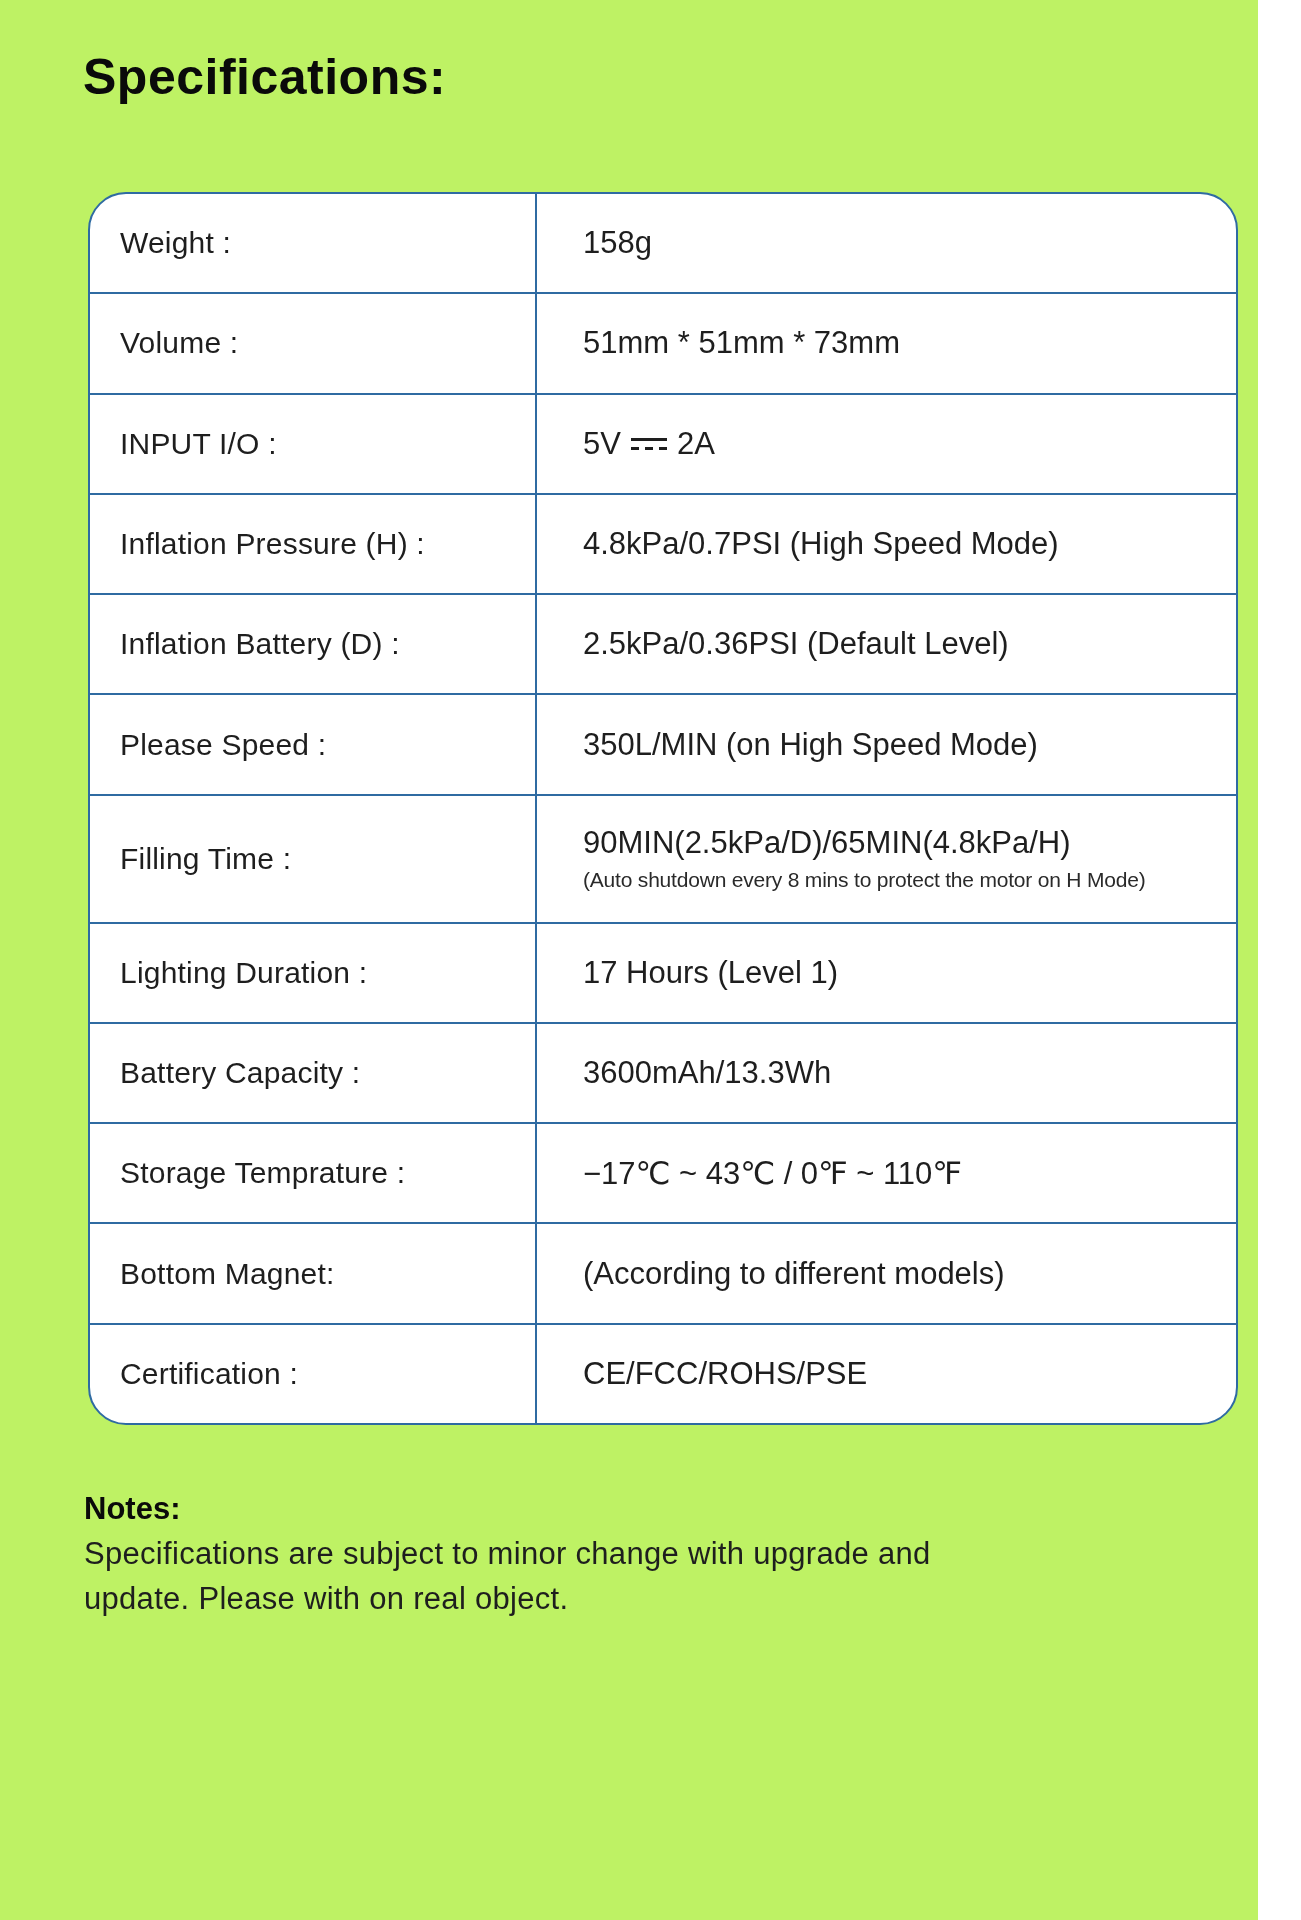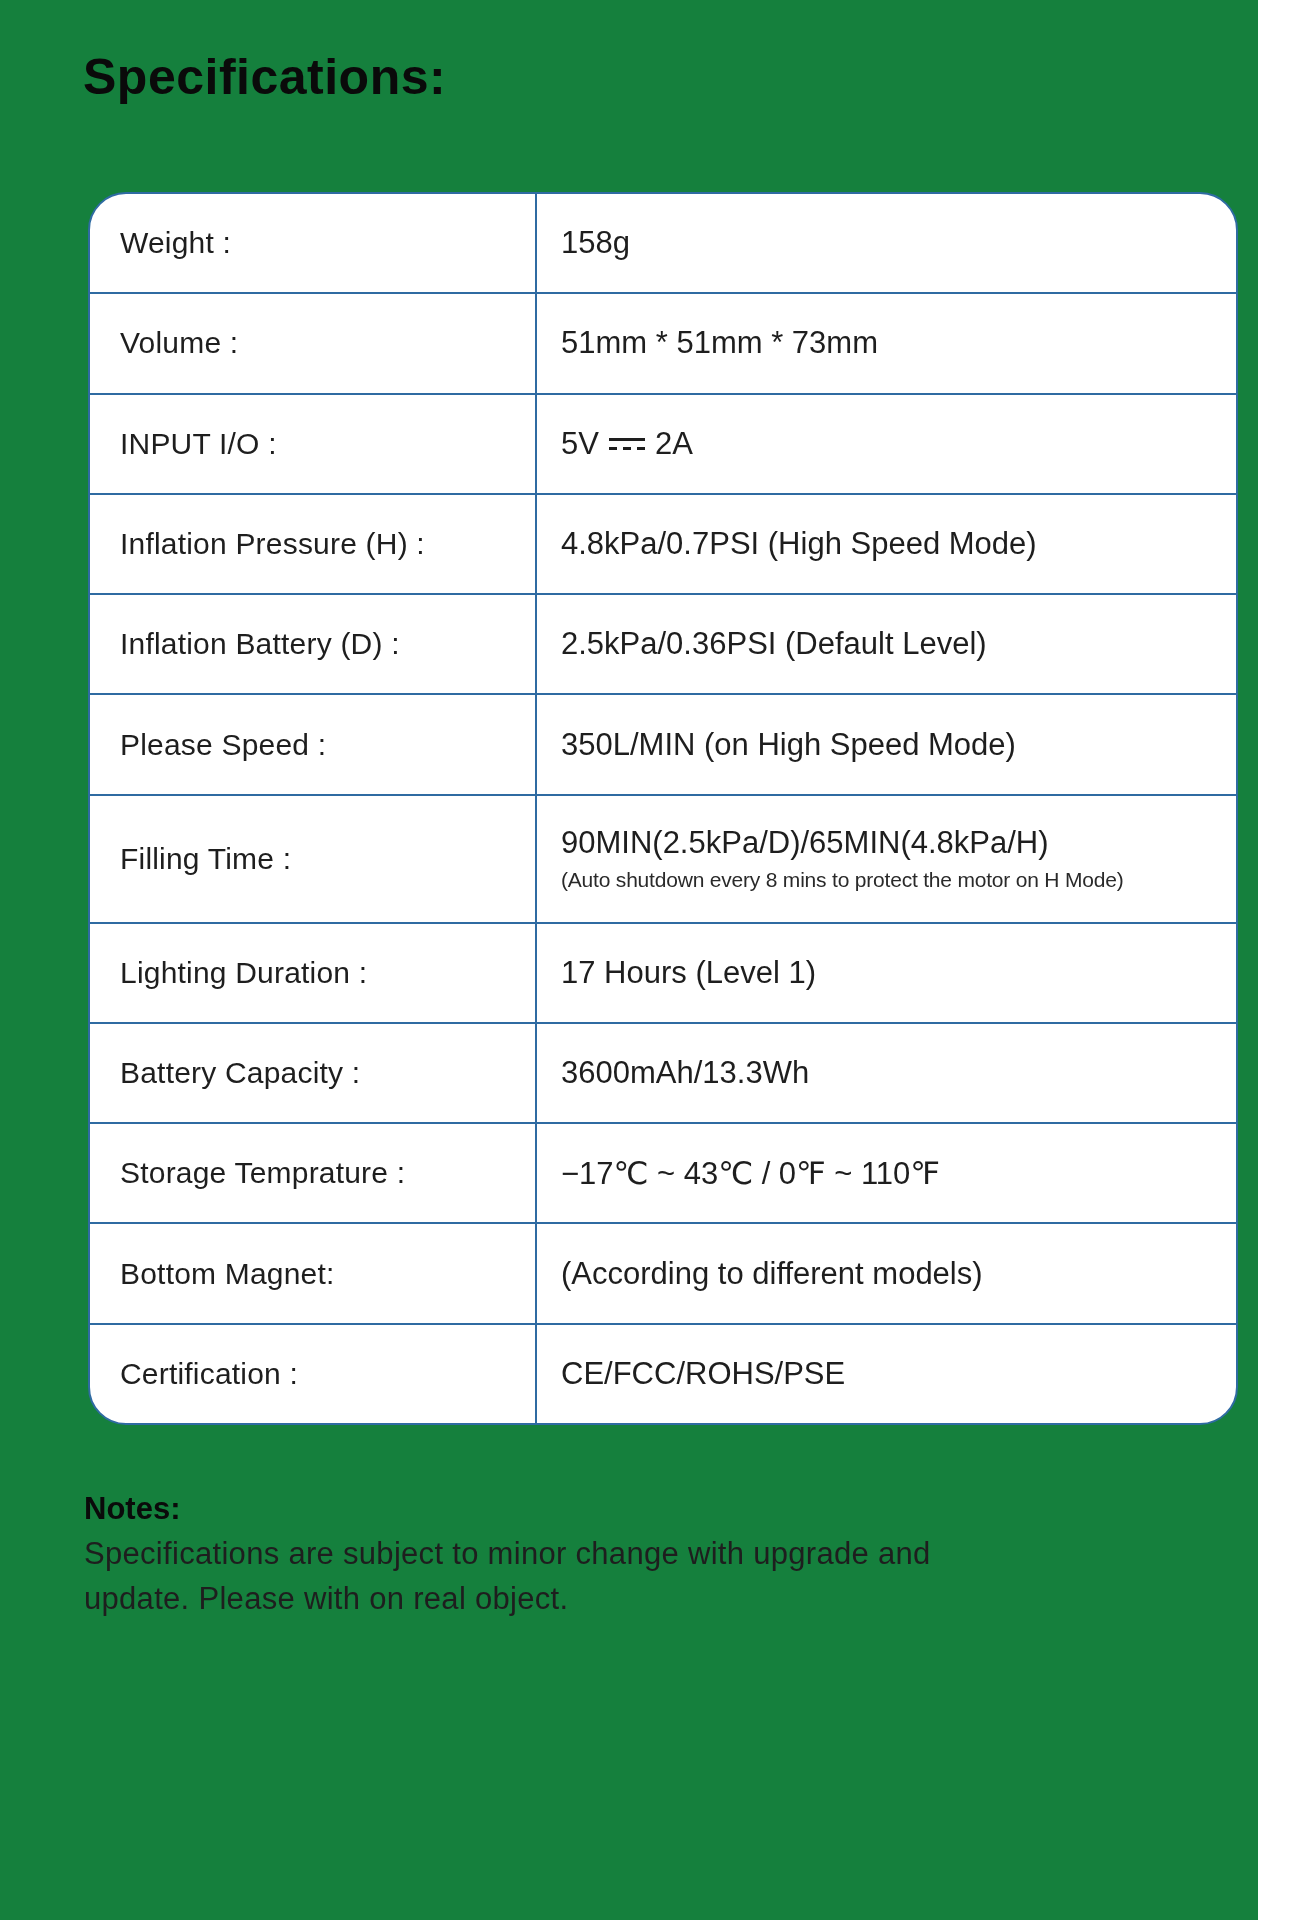--- a/index.html
+++ b/index.html
@@ -1,21 +1,21 @@
 <!DOCTYPE html>
 <html style="--line-color: #2f6ba2;"><head>
 <meta charset="utf-8">
 <style>
   :root { --line-color:#2f6ba2; }
   html,body{ margin:0; padding:0; background:#ffffff; }
   .canvas{
     position:relative;
     width:1258px;
     height:1920px;
-    background:#15803d;
+    background:#bef264;
     font-family:"Liberation Sans","DejaVu Sans",sans-serif;
     color:#1e1e1e;
     overflow:hidden;
   }
   .title{
     position:absolute;
     left:83px;
     top:48px;
     margin:0;
     font-size:50px;
@@ -34,20 +34,21 @@
     border-radius:38px;
     overflow:hidden;
     display:flex;
     flex-direction:column;
     background:#ffffff;
   }
   .spec-row{
     flex:1 1 0;
     min-height:0;
     display:flex;
+    gap:22px;
   }
   .spec-row.tall{ flex:1.28 1 0; }
   .spec-row + .spec-row{ border-top:2px solid var(--line-color); }
   .cell-label{
     flex:0 0 447px;
     box-sizing:border-box;
     border-right:2px solid var(--line-color);
     display:flex;
     align-items:center;
     padding-left:30px;

